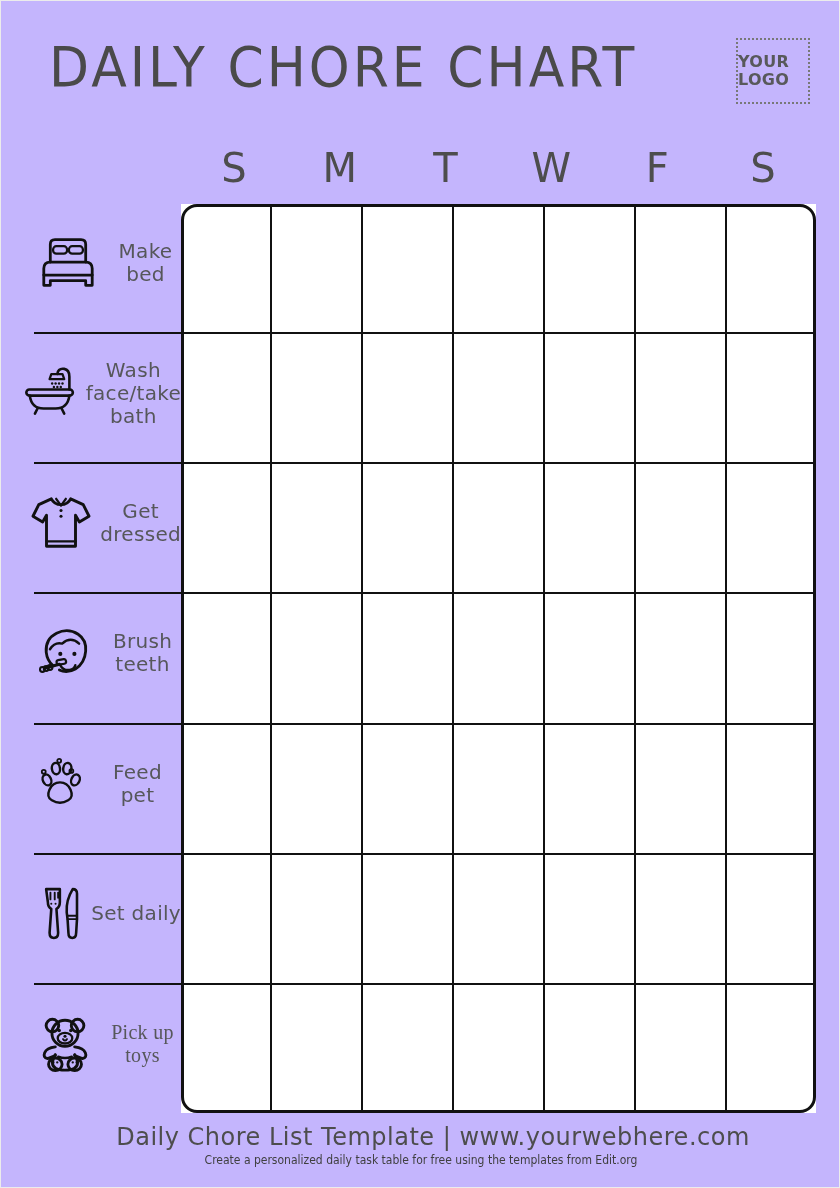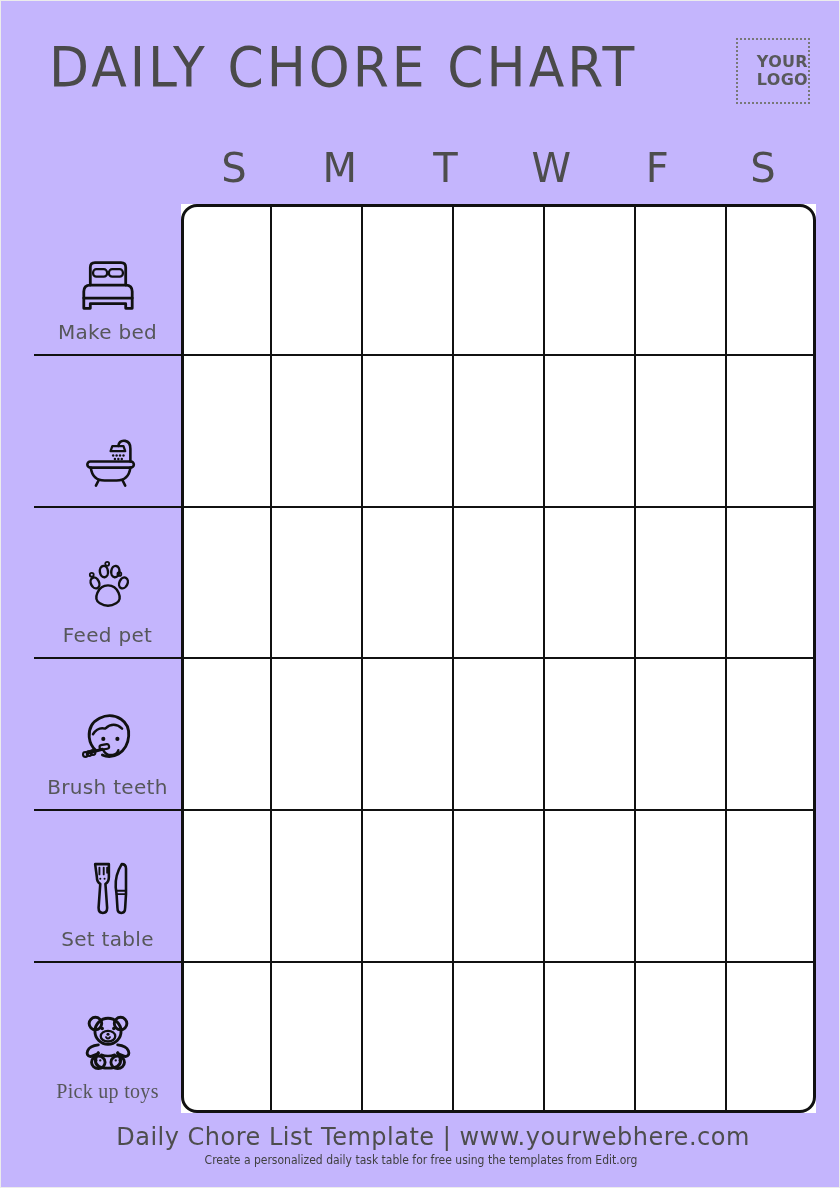--- a/index.html
+++ b/index.html
@@ -30,21 +30,21 @@
   .logo-box {
     position: absolute;
     left: 735px;
     top: 37px;
     width: 74px;
     height: 66px;
     border: 2px dotted #787878;
     box-sizing: border-box;
     display: flex;
     flex-direction: column;
-    align-items: flex-end;
+    align-items: flex-start;
     justify-content: center;
     line-height: 1.12;
     font-size: 16px;
     font-weight: bold;
     letter-spacing: 0.5px;
     color: #58595b;
   }
 
   
   .day-header-row {
@@ -84,21 +84,21 @@
     display: flex;
     border-bottom: 2.5px solid #111;
     box-sizing: border-box;
     min-height: 0;
   }
   .table-row:last-child { border-bottom: none; font-family: Liberation Serif, serif; }
   .label-cell {
     width: 147px;
     box-sizing: border-box;
     display: flex;
-    flex-direction: column;
+    flex-direction: row;
     align-items: center;
     justify-content: flex-end;
     padding-bottom: 10px;
     gap: 8px;
   }
   .chore-icon { line-height: 0; }
   .chore-icon svg { display: block; }
   .chore-label {
     font-size: 20px;
     color: #56575a;
@@ -205,20 +205,73 @@
                   <circle cx="54" cy="23" r="1.4"></circle>
       <circle cx="44" cy="27" r="1.4"></circle>
                   <circle cx="48" cy="27" r="1.4"></circle>
                   <circle cx="52" cy="27" r="1.4"></circle>
     </g>
     <rect x="12" y="30" width="54" height="7" rx="3.5"></rect>
     <path d="M16 37 q2 15 16 15 h14 q14 0 16-15"></path>
     <path d="M25 52 l-3 6 M53 52 l3 6"></path>
   </svg>
             </span>
+            <div class="chore-label">Wash
+face/take bath</div>
+          </div>
+          <div class="day-cell first"></div>
+          <div class="day-cell"></div>
+          <div class="day-cell"></div>
+          <div class="day-cell"></div>
+          <div class="day-cell"></div>
+          <div class="day-cell"></div>
+          <div class="day-cell"></div>
+        </div>
+        <div class="table-row">
+          <div class="label-cell">
+            <span class="chore-icon">
+              <svg width="62" height="58" viewBox="0 0 64 60" fill="none" stroke="#111" stroke-width="3" stroke-linecap="round" stroke-linejoin="round">
+    <path d="M22 5 L9 11 3 23 l10 6 4-7 v32 h30 V22 l4 7 10-6 -6-12 -13-6 q-3 6-10 6 t-10-6 z"></path>
+    <path d="M27 5 l5 7 5-7" stroke-width="2.4"></path>
+    <path d="M17 49 h30" stroke-width="2.4"></path>
+    <g fill="#111" stroke="none">
+                  <circle cx="32" cy="17" r="1.6"></circle>
+                  <circle cx="32" cy="23" r="1.6"></circle>
+                </g>
+  </svg>
+            </span>
+            <div class="chore-label">Get dressed</div>
+          </div>
+          <div class="day-cell first"></div>
+          <div class="day-cell"></div>
+          <div class="day-cell"></div>
+          <div class="day-cell"></div>
+          <div class="day-cell"></div>
+          <div class="day-cell"></div>
+          <div class="day-cell"></div>
+        </div>
+        <div class="table-row">
+          <div class="label-cell">
+            <span class="chore-icon">
+              <svg width="62" height="60" viewBox="0 0 66 62" fill="none" stroke="#111" stroke-width="3" stroke-linecap="round" stroke-linejoin="round">
+    <path d="M20 44 q-6-5-7-14 q-1-14 11-20 q12-6 23 1 q9 6 8 18 q-1 13-11 19 q-9 5-17 1"></path>
+    <path d="M17 27 q5-8 13-6 q9-8 18 0" stroke-width="2.6"></path>
+    <g fill="#111" stroke="none">
+                  <circle cx="28" cy="32" r="2.2"></circle>
+                  <circle cx="43" cy="32" r="2.2"></circle>
+                </g>
+    <path d="M28 44 q3 6 10 5 q5-1 6-5" stroke-width="2.6"></path>
+    <path d="M27 43 l-15 4" stroke-width="3.2"></path>
+    <circle cx="9" cy="48.5" r="2.6" stroke-width="2.2"></circle>
+    <circle cx="13" cy="47.5" r="2.6" stroke-width="2.2"></circle>
+    <circle cx="17" cy="46.5" r="2.6" stroke-width="2.2"></circle>
+    <rect x="24" y="38" width="10" height="5" rx="2" transform="rotate(-10 29 40)" stroke-width="2.4"></rect>
+  </svg>
+            </span>
+            <div class="chore-label">Brush teeth</div>
           </div>
           <div class="day-cell first"></div>
           <div class="day-cell"></div>
           <div class="day-cell"></div>
           <div class="day-cell"></div>
           <div class="day-cell"></div>
           <div class="day-cell"></div>
           <div class="day-cell"></div>
         </div>
         <div class="table-row">
@@ -241,60 +294,32 @@
           <div class="day-cell"></div>
           <div class="day-cell"></div>
           <div class="day-cell"></div>
           <div class="day-cell"></div>
           <div class="day-cell"></div>
           <div class="day-cell"></div>
         </div>
         <div class="table-row">
           <div class="label-cell">
             <span class="chore-icon">
-              <svg width="62" height="60" viewBox="0 0 66 62" fill="none" stroke="#111" stroke-width="3" stroke-linecap="round" stroke-linejoin="round">
-    <path d="M20 44 q-6-5-7-14 q-1-14 11-20 q12-6 23 1 q9 6 8 18 q-1 13-11 19 q-9 5-17 1"></path>
-    <path d="M17 27 q5-8 13-6 q9-8 18 0" stroke-width="2.6"></path>
-    <g fill="#111" stroke="none">
-                  <circle cx="28" cy="32" r="2.2"></circle>
-                  <circle cx="43" cy="32" r="2.2"></circle>
-                </g>
-    <path d="M28 44 q3 6 10 5 q5-1 6-5" stroke-width="2.6"></path>
-    <path d="M27 43 l-15 4" stroke-width="3.2"></path>
-    <circle cx="9" cy="48.5" r="2.6" stroke-width="2.2"></circle>
-    <circle cx="13" cy="47.5" r="2.6" stroke-width="2.2"></circle>
-    <circle cx="17" cy="46.5" r="2.6" stroke-width="2.2"></circle>
-    <rect x="24" y="38" width="10" height="5" rx="2" transform="rotate(-10 29 40)" stroke-width="2.4"></rect>
-  </svg>
-            </span>
-            <div class="chore-label">Brush teeth</div>
-          </div>
-          <div class="day-cell first"></div>
-          <div class="day-cell"></div>
-          <div class="day-cell"></div>
-          <div class="day-cell"></div>
-          <div class="day-cell"></div>
-          <div class="day-cell"></div>
-          <div class="day-cell"></div>
-        </div>
-        <div class="table-row">
-          <div class="label-cell">
-            <span class="chore-icon">
               <svg width="48" height="62" viewBox="0 0 56 66" fill="none" stroke="#111" stroke-width="3" stroke-linecap="round" stroke-linejoin="round">
     <path d="M13 4 h16 v15 q0 6-4 8 l2 28 q0 6-5 6 t-5-6 l2-28 q-4-2-4-8 z"></path>
     <path d="M18 8 v8 M23 8 v8 M27 8 v6" stroke-width="2.2"></path>
     <g fill="#111" stroke="none">
                   <circle cx="19" cy="21" r="1.2"></circle>
                   <circle cx="24" cy="21" r="1.2"></circle>
                 </g>
     <path d="M44 4 q-8 13-7 27 l1 8 1 16 q0 6 4.5 6 t4.5-6 l1-16 V9 q0-5-5-5 z"></path>
     <path d="M38 35 h11 M38 39 h11" stroke-width="2.2"></path>
   </svg>
             </span>
-            <div class="chore-label">Set table</div>
+            <div class="chore-label">Set daily</div>
           </div>
           <div class="day-cell first"></div>
           <div class="day-cell"></div>
           <div class="day-cell"></div>
           <div class="day-cell"></div>
           <div class="day-cell"></div>
           <div class="day-cell"></div>
           <div class="day-cell"></div>
         </div>
         <div class="table-row">

